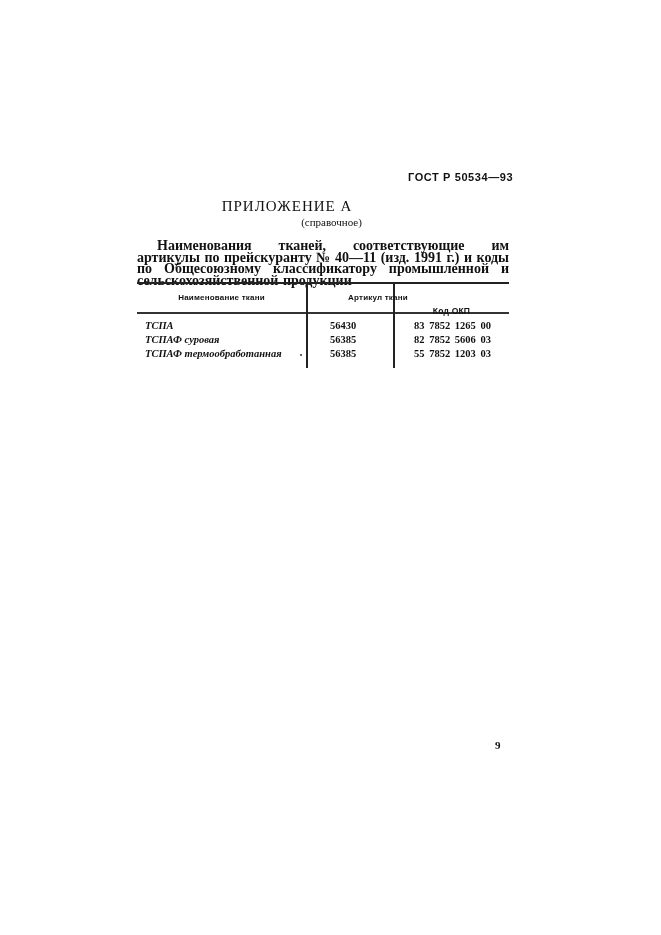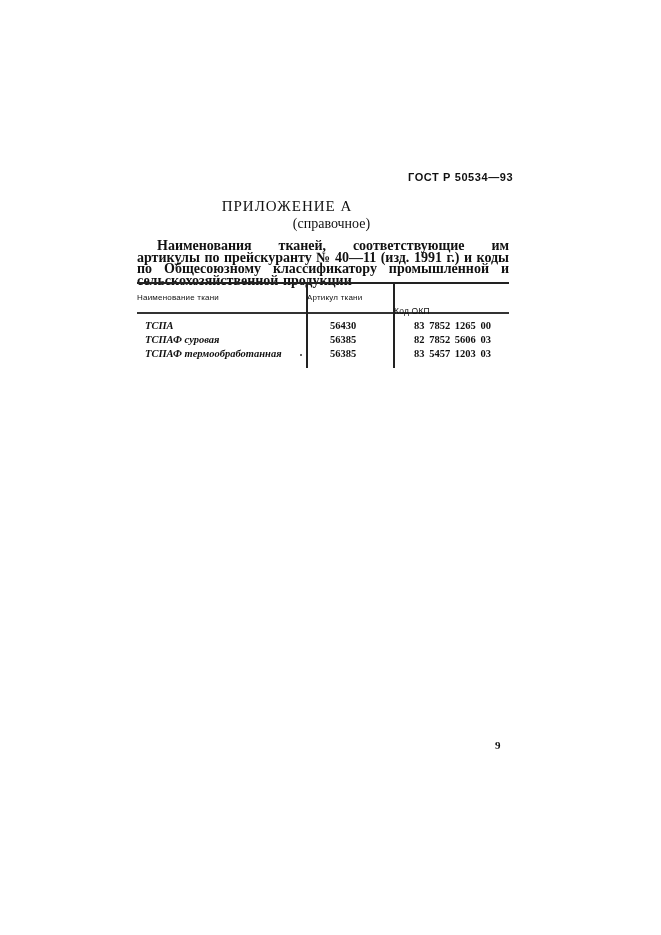--- a/index.html
+++ b/index.html
@@ -34,21 +34,21 @@
       letter-spacing: 1px;
       padding-left: 4px;
       box-sizing: border-box;
     }
     .appendix-subtitle {
       position: absolute;
       left: 0;
       width: 661px;
       top: 216px;
       text-align: center;
-      font-size: 14px;
+      font-size: 11px;
       padding-left: 2px;
       box-sizing: border-box;
     }
     .intro {
       position: absolute;
       left: 137px;
       top: 240px;
       width: 372px;
       font-size: 14px;
       line-height: 11.5px;
@@ -87,26 +87,26 @@
       top: 3px;
       height: 84px;
     }
     .vline.v1 { left: 169px; }
     .vline.v2 { left: 256px; }
     .th {
       position: absolute;
       top: 11px;
       font-family: "Liberation Sans", "DejaVu Sans", sans-serif;
       font-size: 8px;
-      font-weight: normal;
-      text-align: left;
+      font-weight: bold;
+      text-align: center;
       letter-spacing: 0.2px;
     }
     .th.c1 { left: 0; width: 169px; top: 12px; }
-    .th.c2 { left: 170px; width: 86px; top: 12px; }
+    .th.c2 { left: 170px; width: 86px; top: 12px; padding-left: 28px; }
     .th.c3 { left: 257px; width: 115px; top: 25px; font-size: 8.5px; }
     .row {
       position: absolute;
       left: 0;
       width: 372px;
       height: 14px;
       font-size: 10.5px;
       font-weight: bold;
     }
     .row .name {
@@ -173,18 +173,18 @@
     <span class="okp">83 7852 1265 00</span>
   </div>
   <div class="row r1">
     <span class="name">ТСПАФ суровая</span>
     <span class="article">56385</span>
     <span class="okp">82 7852 5606 03</span>
   </div>
   <div class="row r2">
     <span class="name">ТСПАФ термообработанная</span>
     <span class="article">56385</span>
-    <span class="okp">83 5457 1203 03</span>
+    <span class="okp">55 7852 1203 03</span>
   </div>
   <div class="stray-dot"></div>
 </div>
 
 <div class="page-number">9</div>
 
 </body></html>

